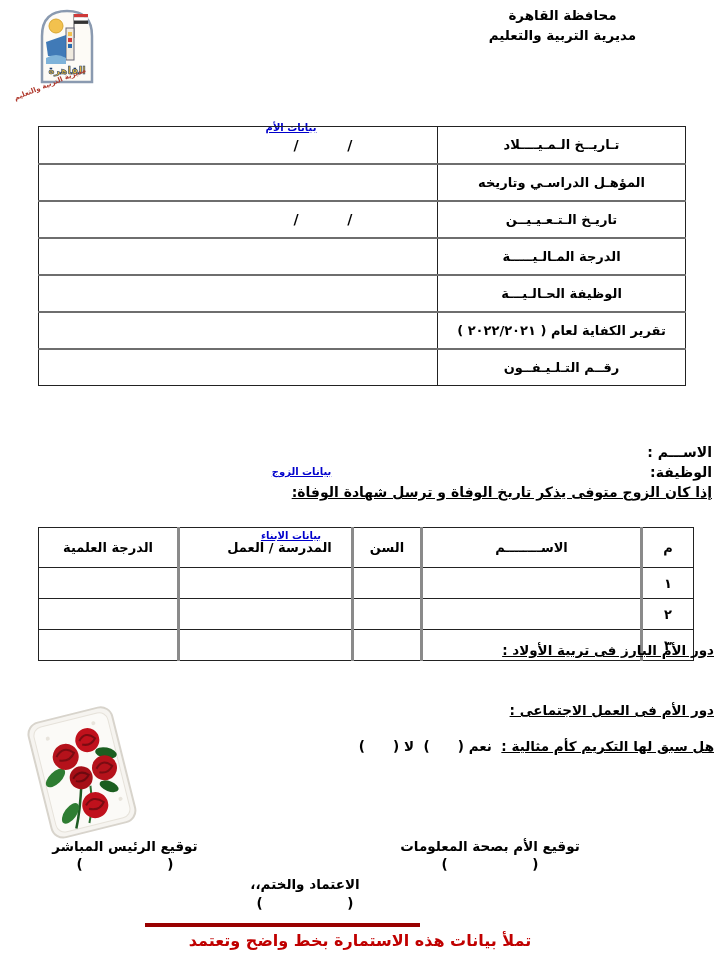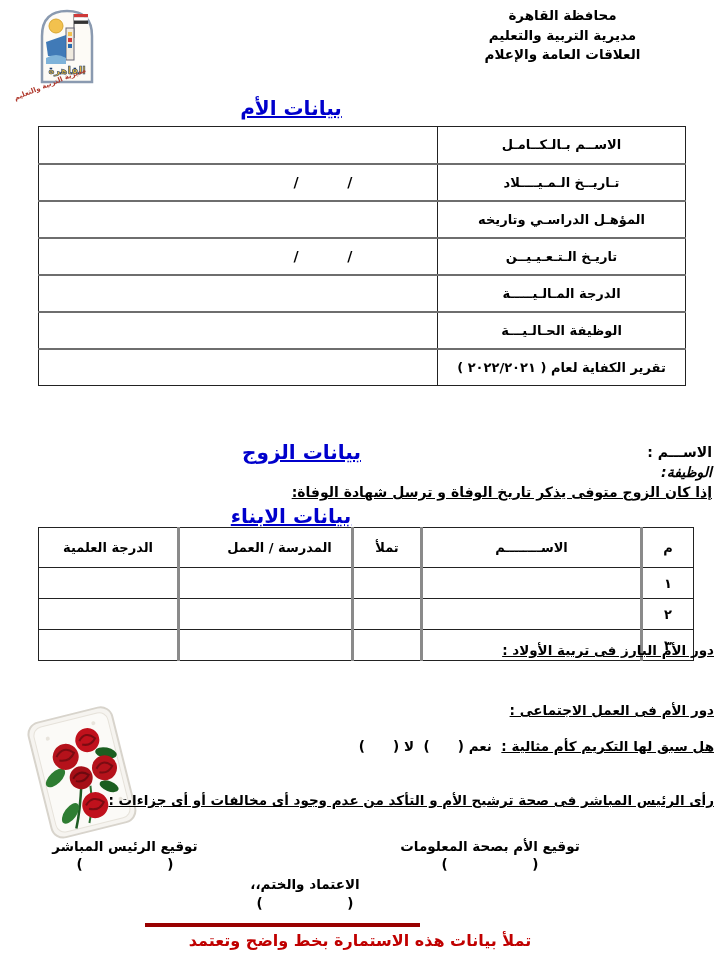--- a/index.html
+++ b/index.html
@@ -17,21 +17,21 @@
     font-size:13.5px; line-height:1.45; }
   .logo-wrap { left:8px; top:6px; width:90px; height:104px; }
   .logo-caption { position:absolute; left:-8px; top:74px; width:100px;
     transform:rotate(-22deg); font-size:7px; color:#b03a2e; text-align:center; }
 
   
   .form-title { left:0; top:68px; width:720px; text-align:center;
     color:#c00000; font-size:16.5px; text-decoration:underline; white-space:pre; }
 
   .section-head { width:582px; left:0; text-align:center; color:#0000cc;
-    font-size:20px; text-decoration:underline; }
+    font-size:10px; text-decoration:underline;margin-top:26px; }
 
   
   table { border-collapse:collapse; table-layout:fixed; }
   .mother-table { left:38px; top:126px; width:648px; border:1.6px solid #222; }
   .mother-table td { height:37px; vertical-align:middle; }
   .mother-table tr + tr td { border-top:2px solid #6e6e6e; }
   .m-label { width:248px; text-align:center; font-size:13px; border-left:1.5px solid #222; }
   .m-value { text-align:center; font-size:14px; padding-left:170px; white-space:pre; }
 
   
@@ -83,33 +83,28 @@
       <path d="M10 36 L30 29 L30 52 L12 50 Z" fill="#2b6cb0" opacity="0.9"></path>
       <path d="M10 52 Q20 46 30 52 L30 58 L10 58 Z" fill="#7fb3d9"></path>
       <text x="31" y="68" text-anchor="middle" font-size="10" font-family="DejaVu Sans, sans-serif" fill="#e8b73a" stroke="#1a3a6b" stroke-width="0.6" font-weight="bold">القاهرة</text>
     </svg>
     <div class="logo-caption">مديرية التربية والتعليم</div>
   </div>
 
   <div class="abs org-block">
     <div>محافظة القاهرة</div>
     <div>مديرية التربية والتعليم</div>
-    <div>العلاقات العامة والإعلام</div>
   </div>
 
 
   <div class="abs section-head" style="top:96px;">بيانات الأم</div>
 
   <table class="abs mother-table">
     <tbody>
       <tr>
-        <td class="m-label">الاســم بـالـكــامـل</td>
-        <td class="m-value"></td>
-      </tr>
-      <tr>
         <td class="m-label">تـاريــخ الـمـيــــلاد</td>
         <td class="m-value">/          /</td>
       </tr>
       <tr>
         <td class="m-label">المؤهـل الدراسـي وتاريخه</td>
         <td class="m-value"></td>
       </tr>
       <tr>
         <td class="m-label">تاريـخ الـتـعـيـيــن</td>
         <td class="m-value">/          /</td>
@@ -119,36 +114,40 @@
         <td class="m-value"></td>
       </tr>
       <tr>
         <td class="m-label">الوظيفة الحـالـيـــة</td>
         <td class="m-value"></td>
       </tr>
       <tr>
         <td class="m-label">تقرير الكفاية لعام ( ٢٠٢٢/٢٠٢١ )</td>
         <td class="m-value"></td>
       </tr>
+      <tr>
+        <td class="m-label">رقــم التـلـيـفــون</td>
+        <td class="m-value"></td>
+      </tr>
     </tbody>
   </table>
 
   <div class="abs section-head" style="top:440px;padding-left:21px;">بيانات الزوج</div>
   <div class="abs line-right" style="top:444px;">الاســـم :</div>
-  <div class="abs line-right" style="top:464px;font-style:italic;">الوظيفة:</div>
+  <div class="abs line-right" style="top:464px;">الوظيفة:</div>
   <div class="abs line-right underl" style="top:484px;">إذا كان الزوج متوفى يذكر تاريخ الوفاة  و ترسل شهادة الوفاة:</div>
 
   <div class="abs section-head" style="top:504px;">بيانات الابناء</div>
 
   <table class="abs children-table">
     <thead>
       <tr>
         <td class="col-num">م</td>
         <td class="col-name">الاســــــــم</td>
-        <td class="col-age">تملأ</td>
+        <td class="col-age">السن</td>
         <td class="col-school">المدرسة / العمل</td>
         <td class="col-degree">الدرجة العلمية</td>
       </tr>
     </thead>
     <tbody>
       <tr>
         <td>١</td>
         <td></td>
         <td></td>
         <td></td>
@@ -198,21 +197,20 @@
         <path d="M65 108 Q74 99 83 109 Q77 117 67 112" fill="none" stroke="#7a0c12" stroke-width="2"></path>
       </g>
     </svg>
   </div>
 
   <div class="abs assess underl" style="top:642px;margin-left:12px;">دور الأم البارز فى تربية الأولاد :</div>
   <div class="abs assess underl" style="top:702px;">دور الأم فى العمل الاجتماعى :</div>
   <div class="abs assess" style="top:738px;">
     <span class="underl">هل سبق لها التكريم كأم مثالية :</span><span class="pre">  نعم (      )  لا (      )</span>
   </div>
-  <div class="abs assess underl" style="top:792px;">رأى الرئيس المباشر فى صحة ترشيح الأم و التأكد من عدم وجود أى مخالفات أو أى جزاءات :</div>
 
   <div class="abs sig" style="left:395px; top:838px; width:190px;">توقيع الأم بصحة المعلومات</div>
   <div class="abs paren-line" style="left:395px; top:856px; width:190px;">(                  )</div>
 
   <div class="abs sig" style="left:40px; top:838px; width:170px;">توقيع الرئيس المباشر</div>
   <div class="abs paren-line" style="left:40px; top:856px; width:170px;">(                  )</div>
 
   <div class="abs sig" style="left:215px; top:876px; width:180px;">الاعتماد والختم،،</div>
   <div class="abs paren-line" style="left:215px; top:895px; width:180px;">(                  )</div>
 

